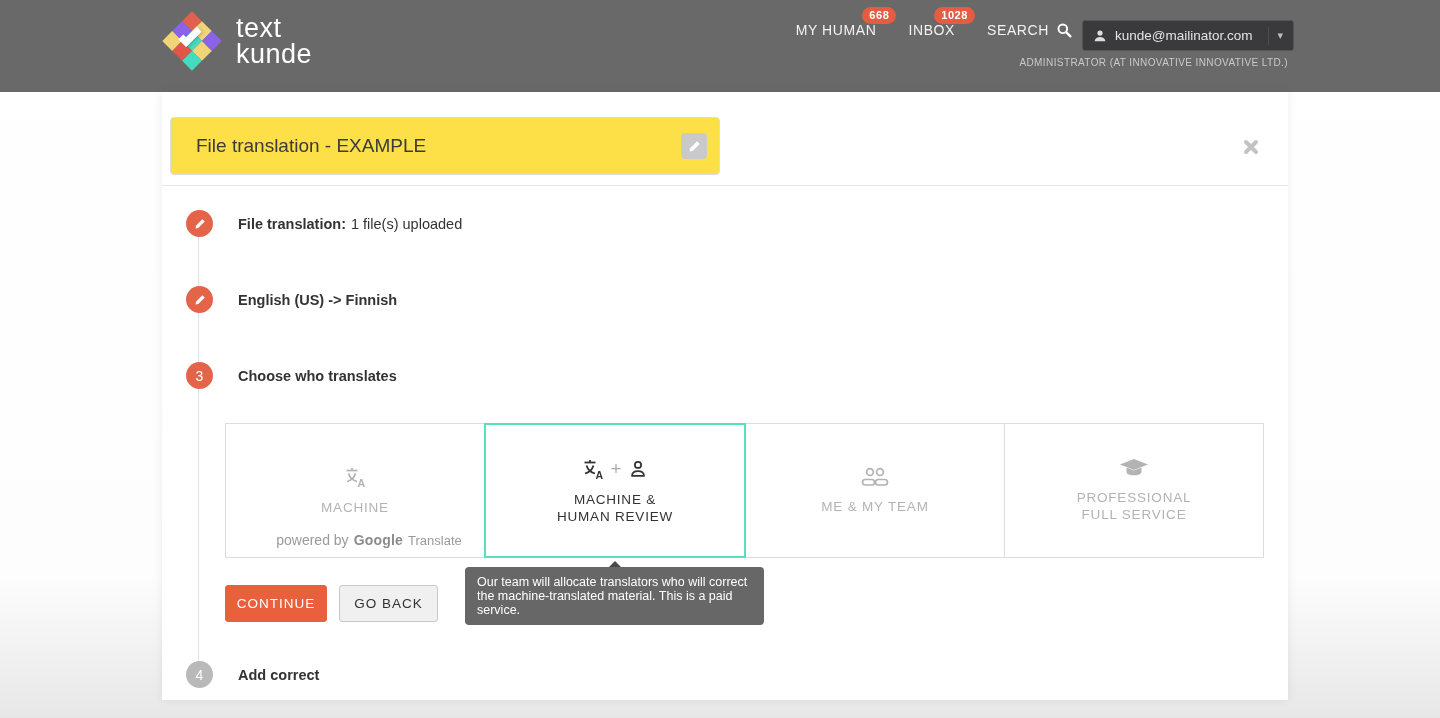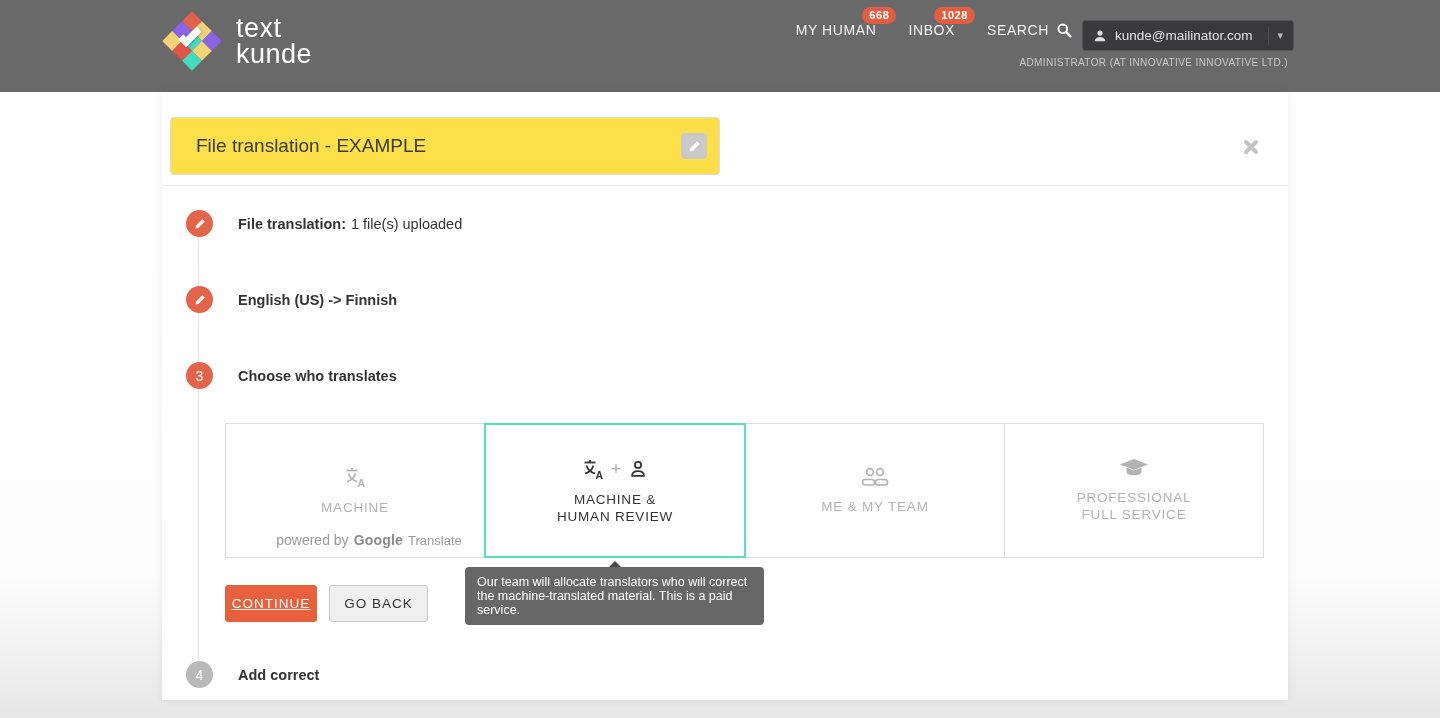--- a/index.html
+++ b/index.html
@@ -79,21 +79,21 @@
   .tooltip { position:absolute; left:303px; top:475px; width:299px; background:rgba(90,90,90,0.92);
              border-radius:4px; padding:8px 12px; color:#fff; font-size:12.5px; line-height:14px; z-index:3; }
   .tooltip-arrow { position:absolute; left:144px; top:-6px; width:0; height:0;
                    border-left:6px solid transparent; border-right:6px solid transparent;
                    border-bottom:6px solid #4a4a4a; }
 
   
   .btn-row { position:absolute; left:63px; top:493px; display:flex; gap:12px; }
   .btn { height:37px; border-radius:3px; font-size:13.5px; letter-spacing:1px; display:flex; align-items:center;
          justify-content:center; cursor:pointer; font-family:"Liberation Sans", sans-serif; }
-  .btn-continue { width:92px; background:#e8613c; border:1px solid #e8613c; color:#fff;text-decoration:underline; }
+  .btn-continue { width:102px; background:#e8613c; border:1px solid #e8613c; color:#fff; }
   .btn-goback { width:99px; background:#f0f0f0; border:1px solid #c9c9c9; color:#333; }
 </style>
 </head>
 <body>
 
 <div class="stage">
 
   <div class="header">
     <div class="logo">
       <div class="logo-diamond">

